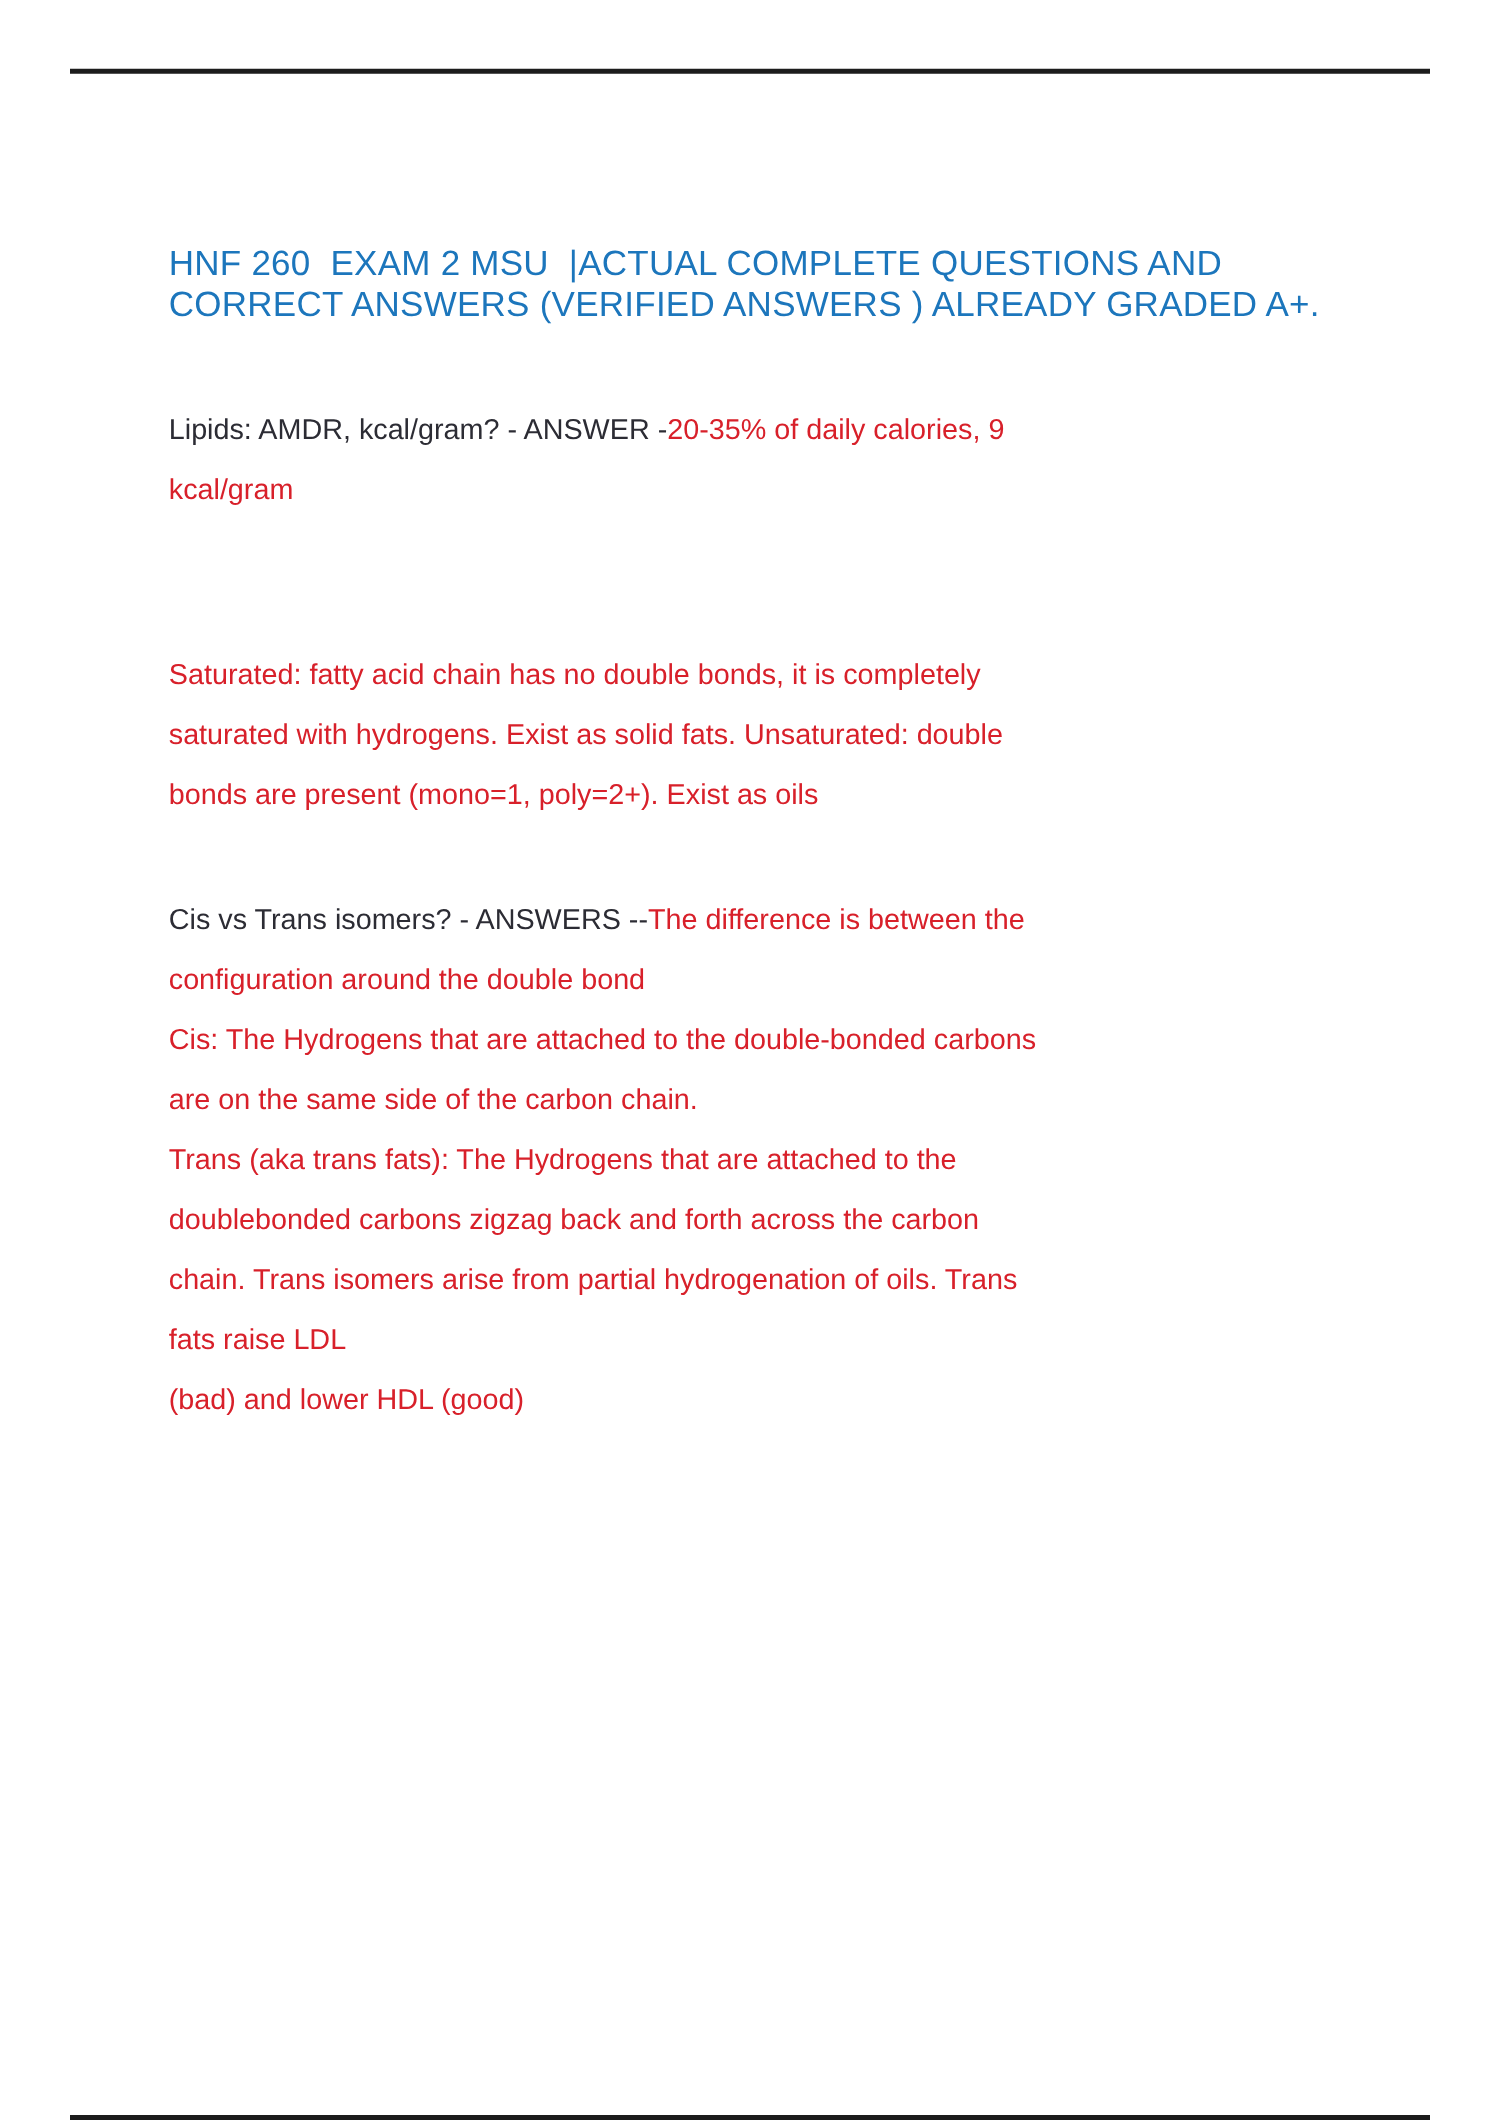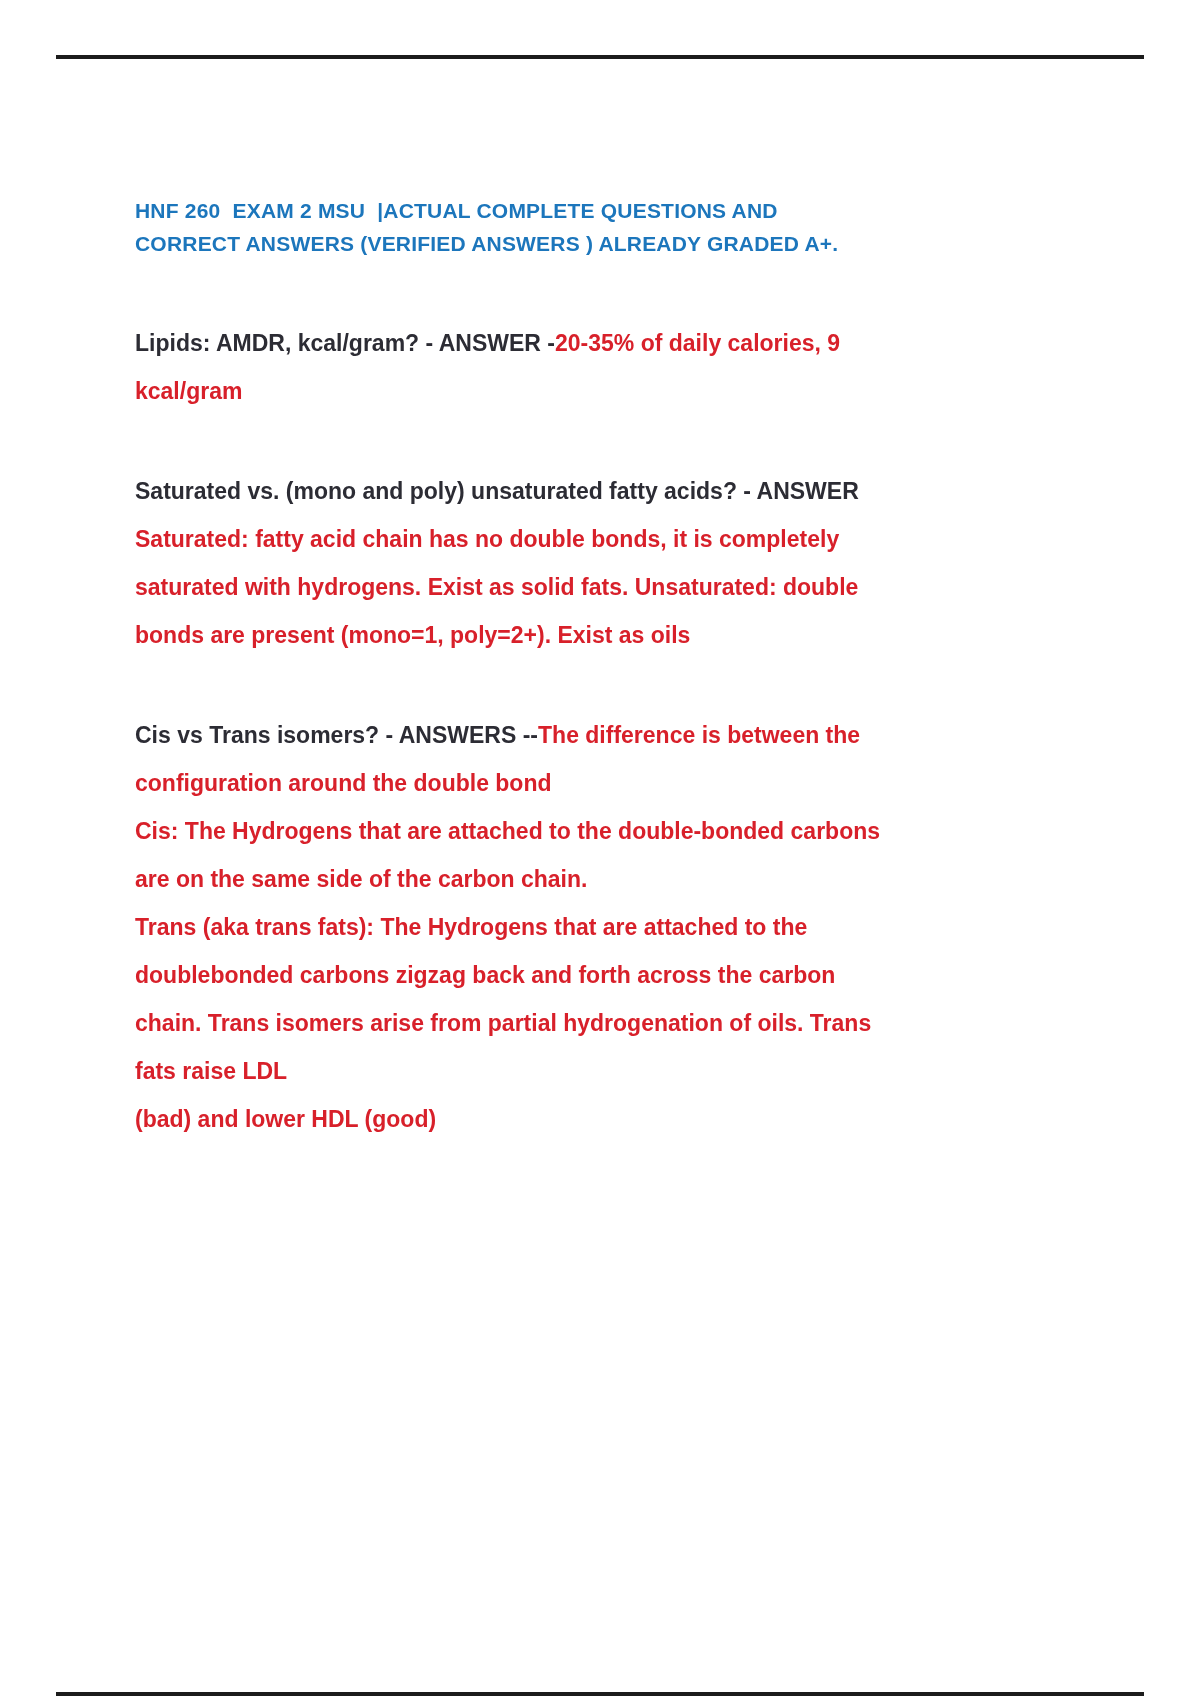--- a/index.html
+++ b/index.html
@@ -23,58 +23,58 @@
     background: #1c1c1c;
   }
   .rule-top { top: 55px; }
   .rule-bottom { top: 1692px; }
   .doc-title {
     position: absolute;
     left: 135px;
     top: 194px;
     width: 965px;
     margin: 0;
-    font-size: 21px;
+    font-size: 28px;
     line-height: 33px;
-    font-weight: 700;
+    font-weight: 400;
     color: #1c76bc;
     white-space: pre-wrap;
     letter-spacing: 0.2px;
   }
   .qa-list {
     position: absolute;
     left: 135px;
     top: 319px;
     width: 965px;
   }
   .qa {
     margin: 0 0 52px 0;
     font-size: 23px;
     line-height: 48px;
-    font-weight: 700;
+    font-weight: 400;
     white-space: pre-wrap;
   }
   .q { color: #2c2c34; }
   .a { color: #d8202a; }
 </style>
 </head>
 <body>
 
 <div class="page">
   <div class="rule rule-top"></div>
 
   <h1 class="doc-title">HNF 260  EXAM 2 MSU  |ACTUAL COMPLETE QUESTIONS AND
 CORRECT ANSWERS (VERIFIED ANSWERS ) ALREADY GRADED A+.</h1>
 
   <div class="qa-list">
     <p class="qa"><span class="q">Lipids: AMDR, kcal/gram? - ANSWER -</span><span class="a">20-35% of daily calories, 9
 kcal/gram</span></p>
 
 
-    <p class="qa"><span class="q">Saturated vs. (mono and poly) unsaturated fatty acids? - ANSWER</span><span class="a">
+    <p class="qa"><span class="a">
 Saturated: fatty acid chain has no double bonds, it is completely
 saturated with hydrogens. Exist as solid fats. Unsaturated: double
 bonds are present (mono=1, poly=2+). Exist as oils</span></p>
 
     <p class="qa"><span class="q">Cis vs Trans isomers? - ANSWERS --</span><span class="a">The difference is between the
 configuration around the double bond
 Cis: The Hydrogens that are attached to the double-bonded carbons
 are on the same side of the carbon chain.
 Trans (aka trans fats): The Hydrogens that are attached to the
 doublebonded carbons zigzag back and forth across the carbon

